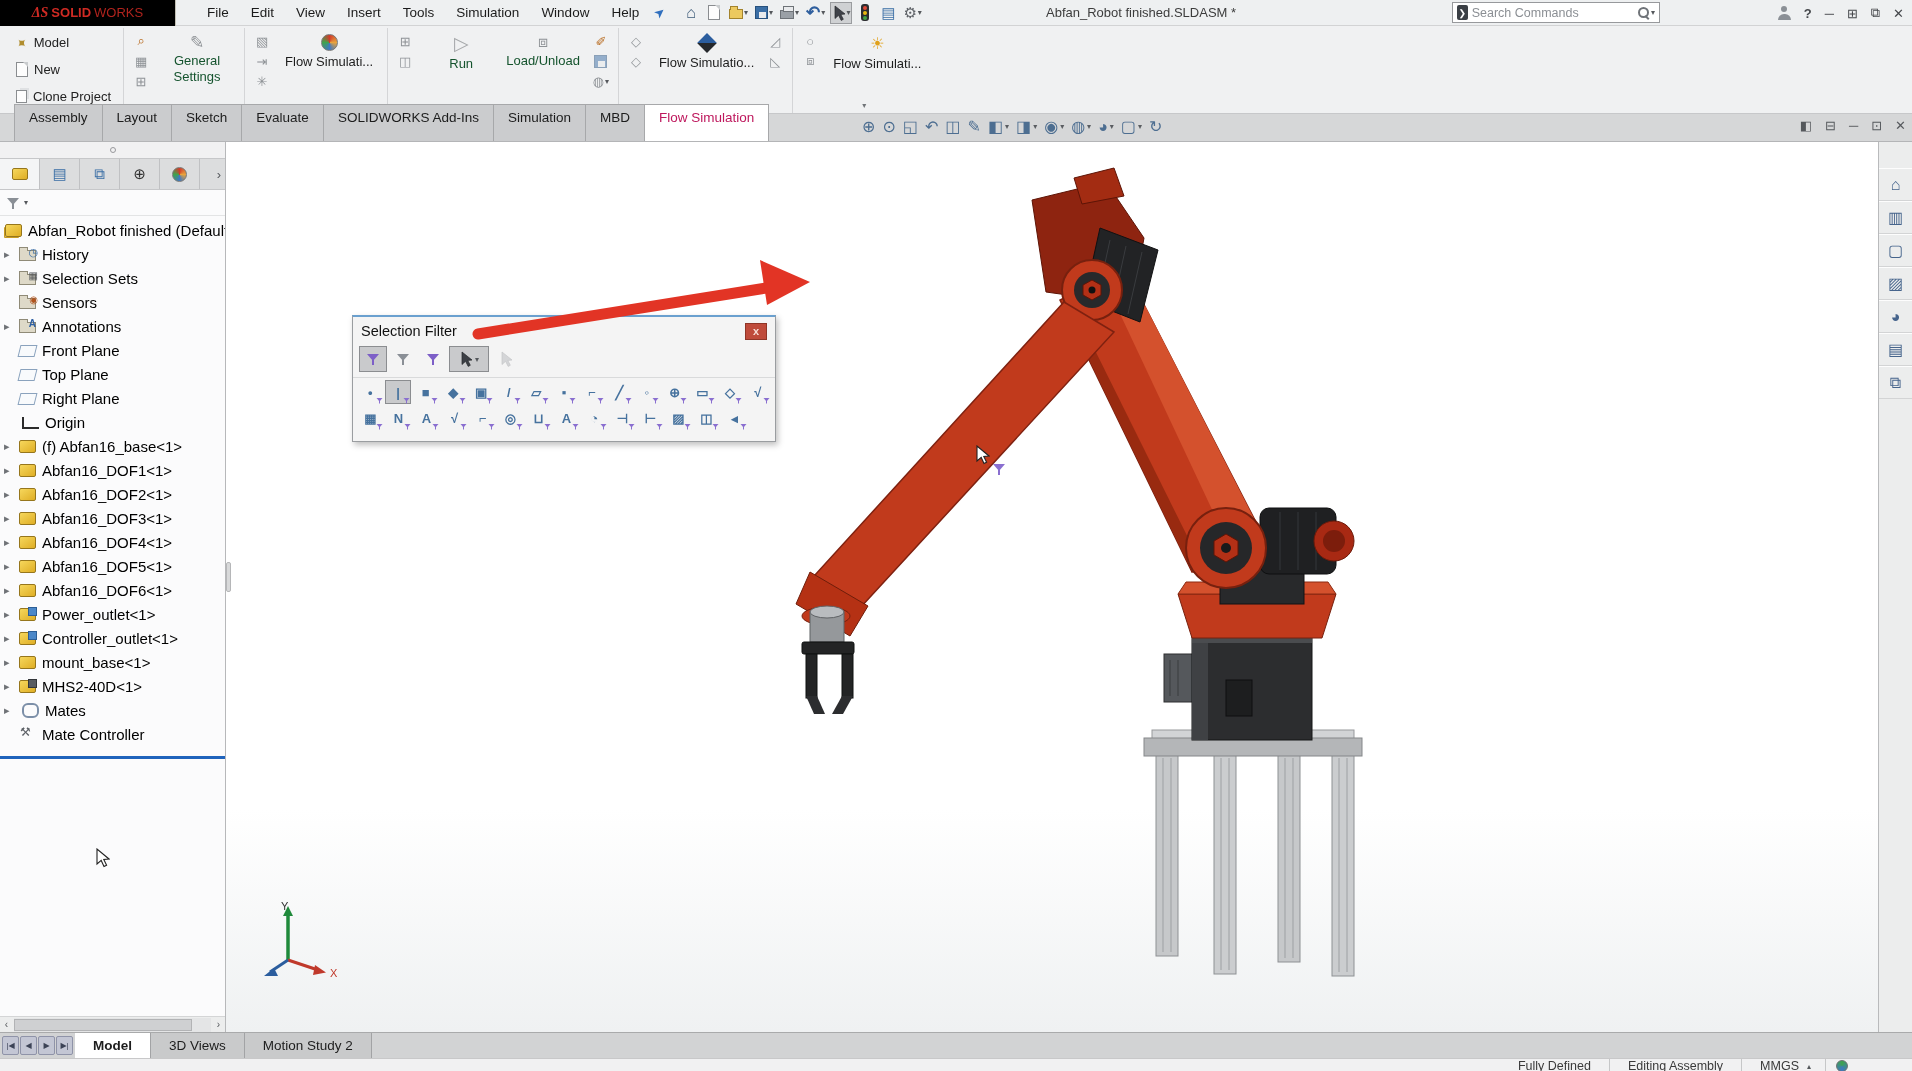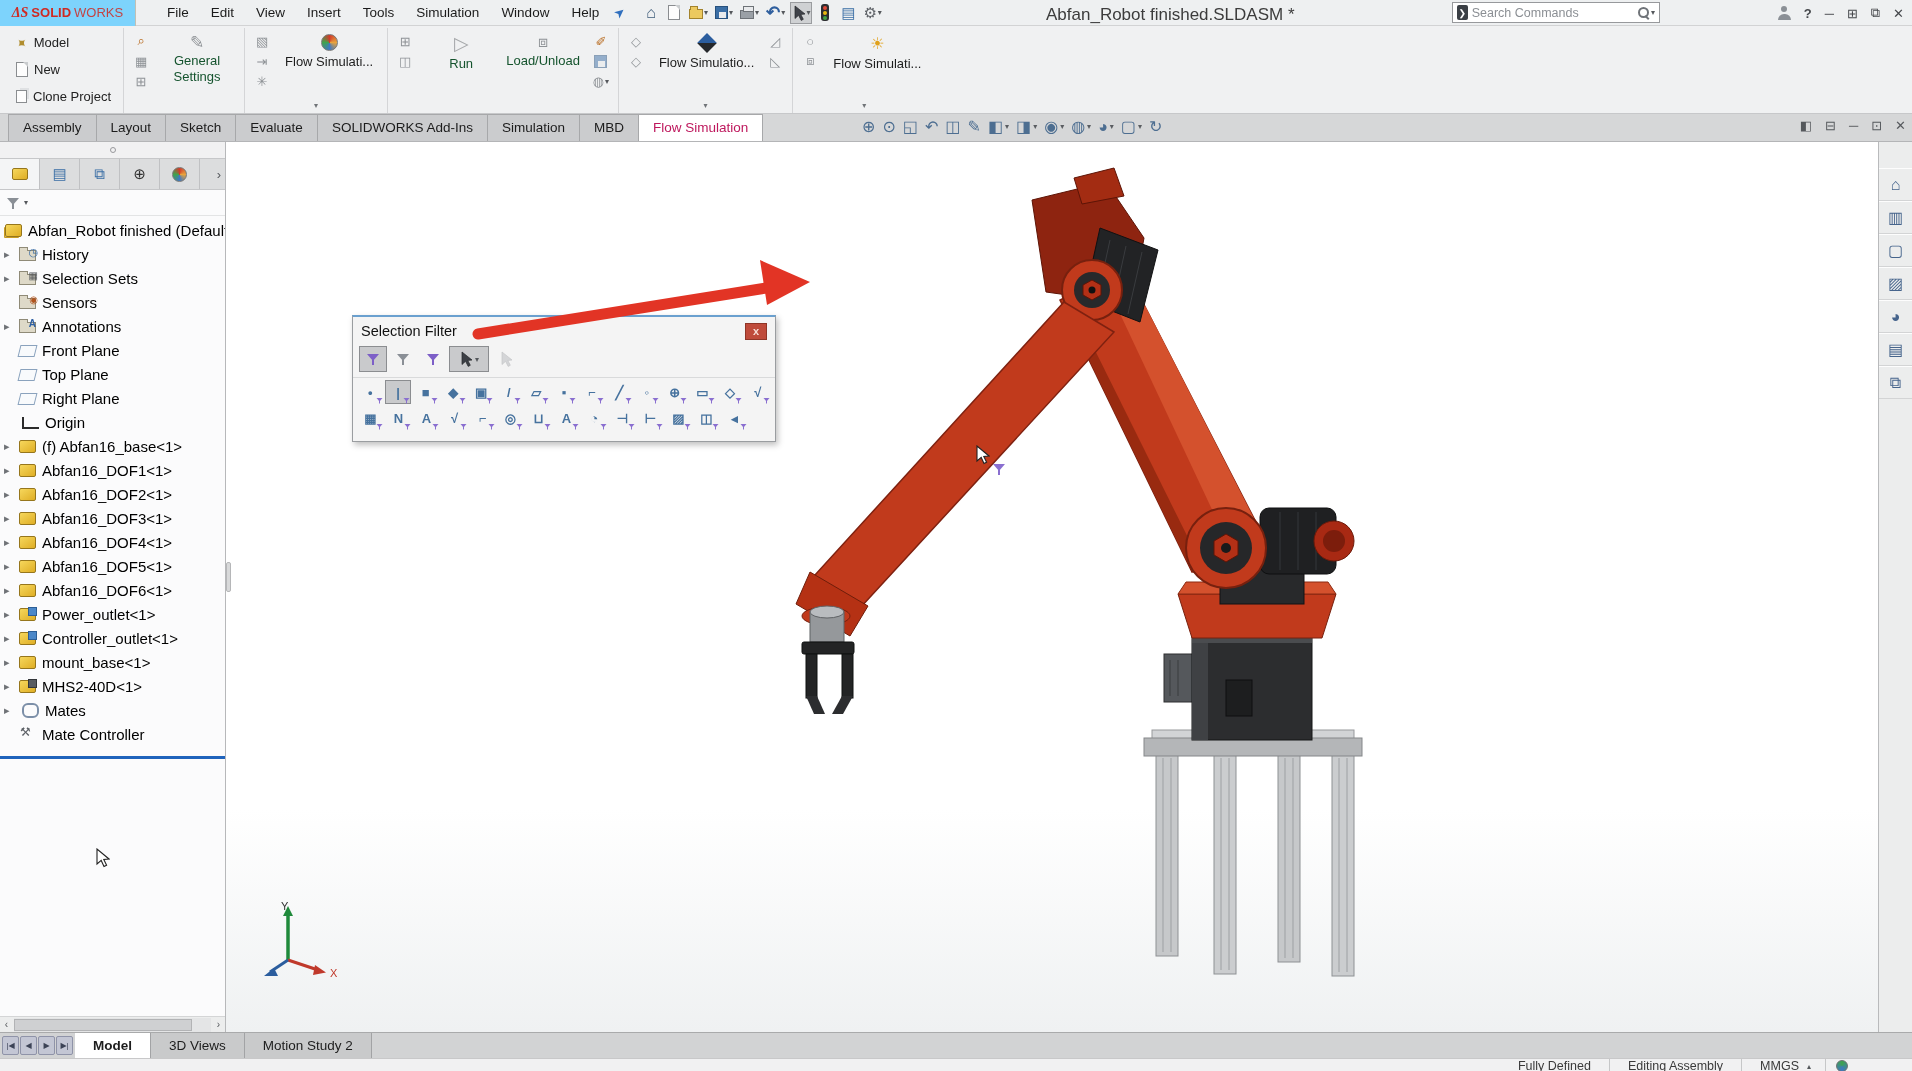--- a/index.html
+++ b/index.html
@@ -1,21 +1,21 @@
 <!DOCTYPE html>
 <html><head>
 <meta charset="utf-8">
 <style>
 *{margin:0;padding:0;box-sizing:border-box}
 html,body{width:1912px;height:1071px;overflow:hidden;font-family:"Liberation Sans",sans-serif;background:#ecedee;color:#1d1d1d}
 .app{position:relative;width:1912px;height:1071px;display:flex;flex-direction:column}
 
 
 .titlebar{height:26px;background:#eef0f1;border-bottom:1px solid #d2d3d4;display:flex;align-items:center;position:relative;flex:0 0 26px}
-.logo{height:26px;width:136px;background:#7dd3fc;border-right:1px solid #c3c0b4;display:flex;align-items:center;justify-content:center;gap:3px}
+.logo{height:26px;width:176px;background:#000000;border-right:1px solid #c3c0b4;display:flex;align-items:center;justify-content:center;gap:3px}
 .logo-mark{color:#cf2a23;font-weight:bold;font-style:italic;font-size:14px;font-family:"Liberation Serif",serif}
 .logo-solid{color:#cf2a23;font-weight:bold;font-size:13px}
 .logo-works{color:#cf2a23;font-size:13px;font-weight:normal;opacity:.85}
 .menus{display:flex;margin-left:20px}
 .menu-item{padding:4px 11px;font-size:13.5px;color:#1b1b1b;cursor:default}
 .pin-icon{color:#2f6fbe;font-size:13px;transform:rotate(-40deg);margin-left:4px}
 .qat{display:flex;align-items:center;gap:3px;margin-left:16px}
 .ib{display:inline-flex;align-items:center;justify-content:center;height:22px;min-width:20px;padding:0 1px;border:1px solid transparent}
 .ib.pressed{background:#cfd1d3;border-color:#9a9c9f}
 .caret{font-size:8px;color:#55585c;margin-left:1px}
@@ -27,21 +27,21 @@
 .ico-save{width:13px;height:13px;background:#3a6ea5;border:1px solid #27517d;position:relative}
 .ico-save::after{content:"";position:absolute;left:3px;bottom:0;width:7px;height:6px;background:#e8eaec}
 .ico-print{width:14px;height:9px;background:#9aa0a6;border:1px solid #6d7277;position:relative;margin-top:4px}
 .ico-print::before{content:"";position:absolute;left:2px;top:-5px;width:9px;height:4px;background:#e8eaec;border:1px solid #6d7277}
 .ico-undo{font-size:17px;color:#2f5f9e;line-height:.8;font-weight:bold}
 .cursor-svg{display:block}
 .ico-traffic{width:8px;height:17px;background:#2c2e31;border-radius:3px;position:relative}
 .ico-traffic::before{content:"";position:absolute;left:2px;top:2px;width:4px;height:4px;border-radius:50%;background:#e04b3a;box-shadow:0 5px 0 #e8b90f,0 10px 0 #44a344}
 .ico-list{font-size:15px;color:#3a6ea5;line-height:1}
 .ico-gear{font-size:15px;color:#5f6368;line-height:1}
-.doc-title{position:absolute;left:1046px;top:5px;font-size:17px;color:#3c3c3c;white-space:nowrap}
+.doc-title{position:absolute;left:1046px;top:5px;font-size:13px;color:#3c3c3c;white-space:nowrap}
 .search{position:absolute;left:1452px;top:2px;width:208px;height:21px;background:#fff;border:1px solid #97999c;display:flex;align-items:center;padding:0 4px;gap:4px}
 .search-tile{width:15px;height:15px;background:#3a3f45;border-radius:2px;color:#fff;font-size:9px;display:flex;align-items:center;justify-content:center}
 .search input{border:none;outline:none;flex:1;font-size:12.5px;font-family:"Liberation Sans",sans-serif;background:transparent}
 .search input::placeholder{color:#8b8f94}
 .mag{position:relative;width:13px;height:13px;display:inline-block}
 .mag::before{content:"";position:absolute;left:1px;top:1px;width:7px;height:7px;border:2px solid #6f7378;border-radius:50%}
 .mag::after{content:"";position:absolute;left:9px;top:9px;width:2px;height:5px;background:#6f7378;transform:rotate(-45deg)}
 .title-right{position:absolute;right:8px;top:0;height:26px;display:flex;align-items:center;gap:13px}
 .tr-glyph{font-size:13px;color:#44474b}
 .ico-user{position:relative;width:13px;height:14px}
@@ -63,21 +63,21 @@
 .grp-caret{position:absolute;bottom:3px;left:50%;transform:translateX(-50%);font-size:8px;color:#707478}
 .ico-wand{color:#b08d2e;font-size:14px;transform:rotate(-45deg)}
 .ico-copy{position:relative;width:11px;height:13px;background:#fdfdfd;border:1px solid #8a8d90;box-shadow:3px -3px 0 -1px #dfe1e3}
 .flow-sphere{width:17px;height:17px;border-radius:50%;background:conic-gradient(#d23b2a,#e8a33d,#3f78c1,#3fa34d,#d23b2a);border:1px solid #777}
 .diamond-ico{width:14px;height:14px;background:linear-gradient(135deg,#2b5d9e 50%,#25282c 50%);transform:rotate(45deg);margin:2px}
 .sun-ico{font-size:16px;color:#e0a11b}
 .run-play{font-size:19px;color:#a7a9ac;line-height:1}
 
 
 .tabrow{height:28px;background:#d6d7d8;border-bottom:1px solid #b4b5b7;display:flex;align-items:flex-end;position:relative;flex:0 0 28px}
-.ctabs{display:flex;height:27px;margin-left:8px}
+.ctabs{display:flex;height:37px;margin-left:14px}
 .ctab{padding:5px 14px;font-size:13.5px;background:#cbccce;border:1px solid #a7a8aa;border-bottom:none;margin-right:-1px;color:#1c1c1c;white-space:nowrap}
 .ctab.active{background:#ffffff;color:#be185d}
 .hud{position:absolute;left:862px;top:3px;display:flex;align-items:center;gap:7px}
 .hud-item{display:flex;align-items:center;gap:2px}
 .hud-glyph{font-size:16px;color:#4d6e91}
 .hud-caret{font-size:8px;color:#5a5d61}
 .winctl{position:absolute;right:6px;top:4px;display:flex;gap:13px}
 .winctl span{font-size:13px;color:#55585c}
 
 

